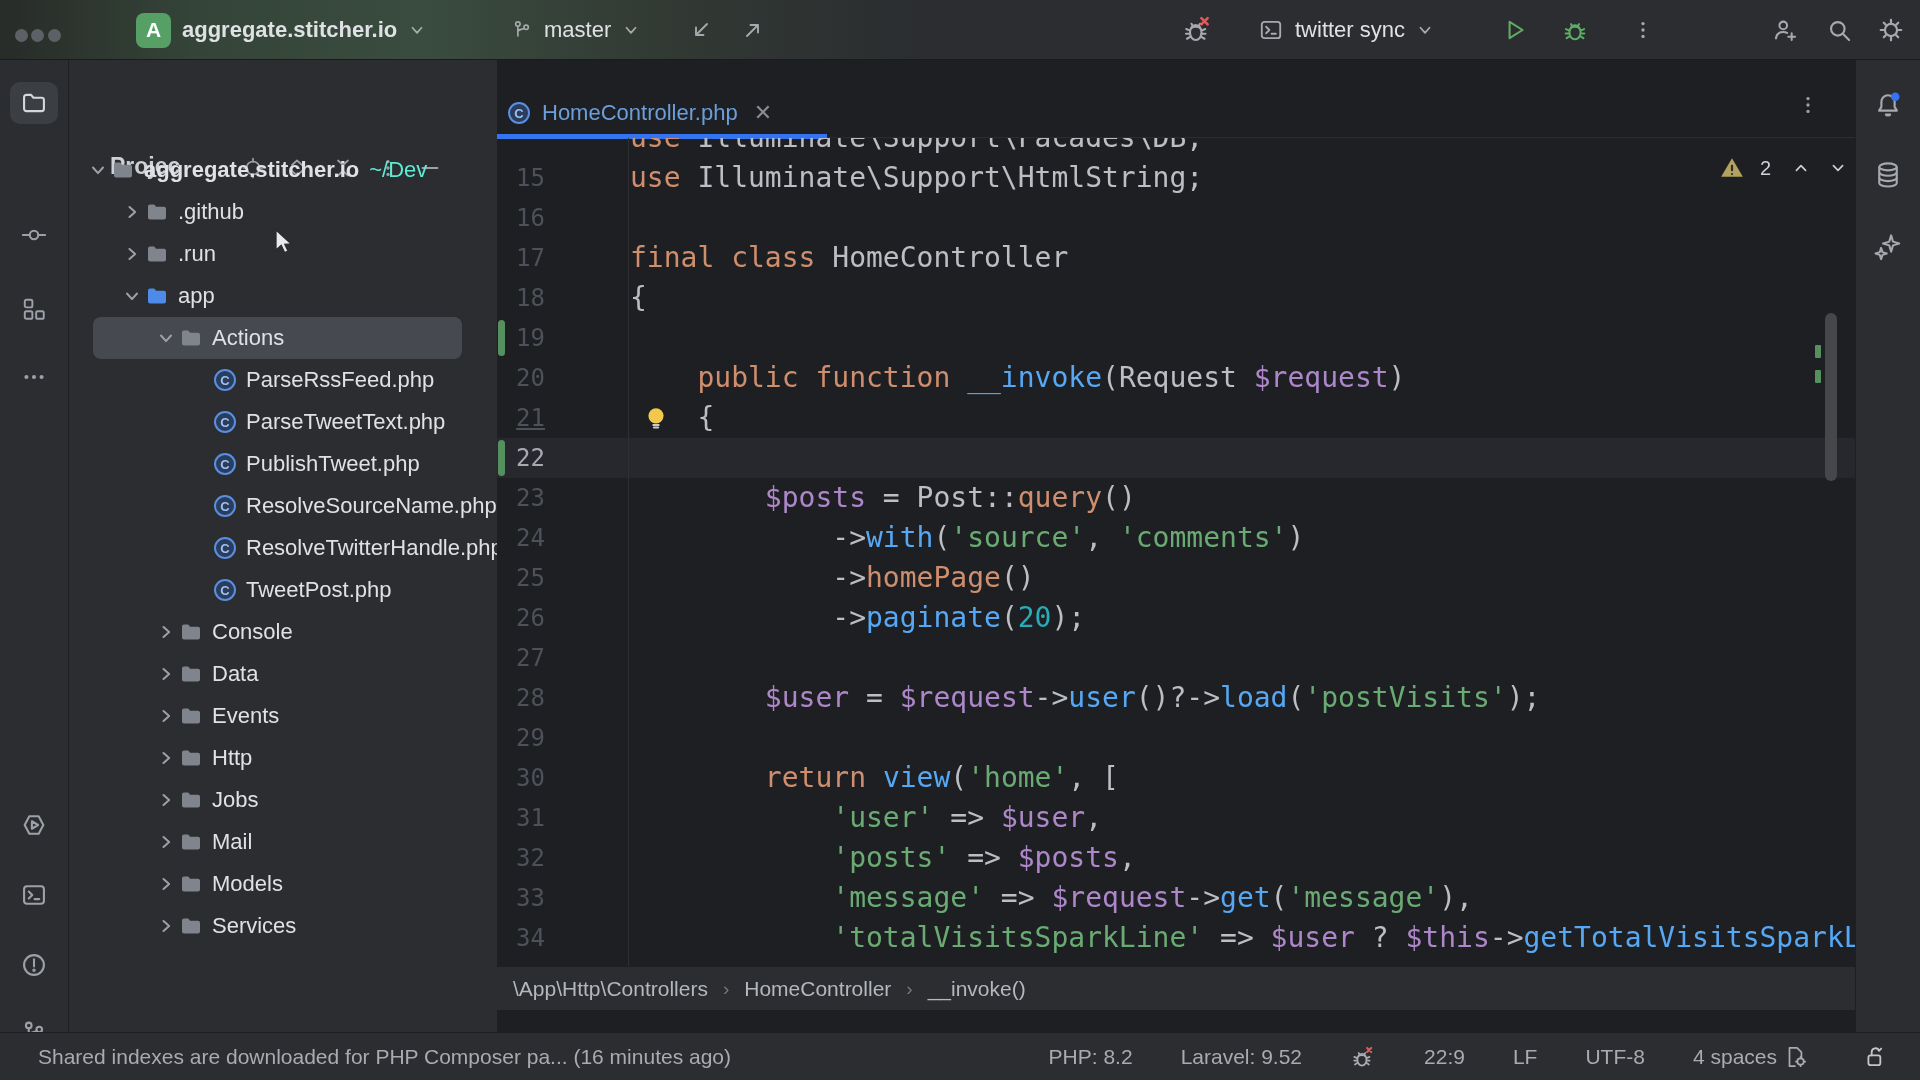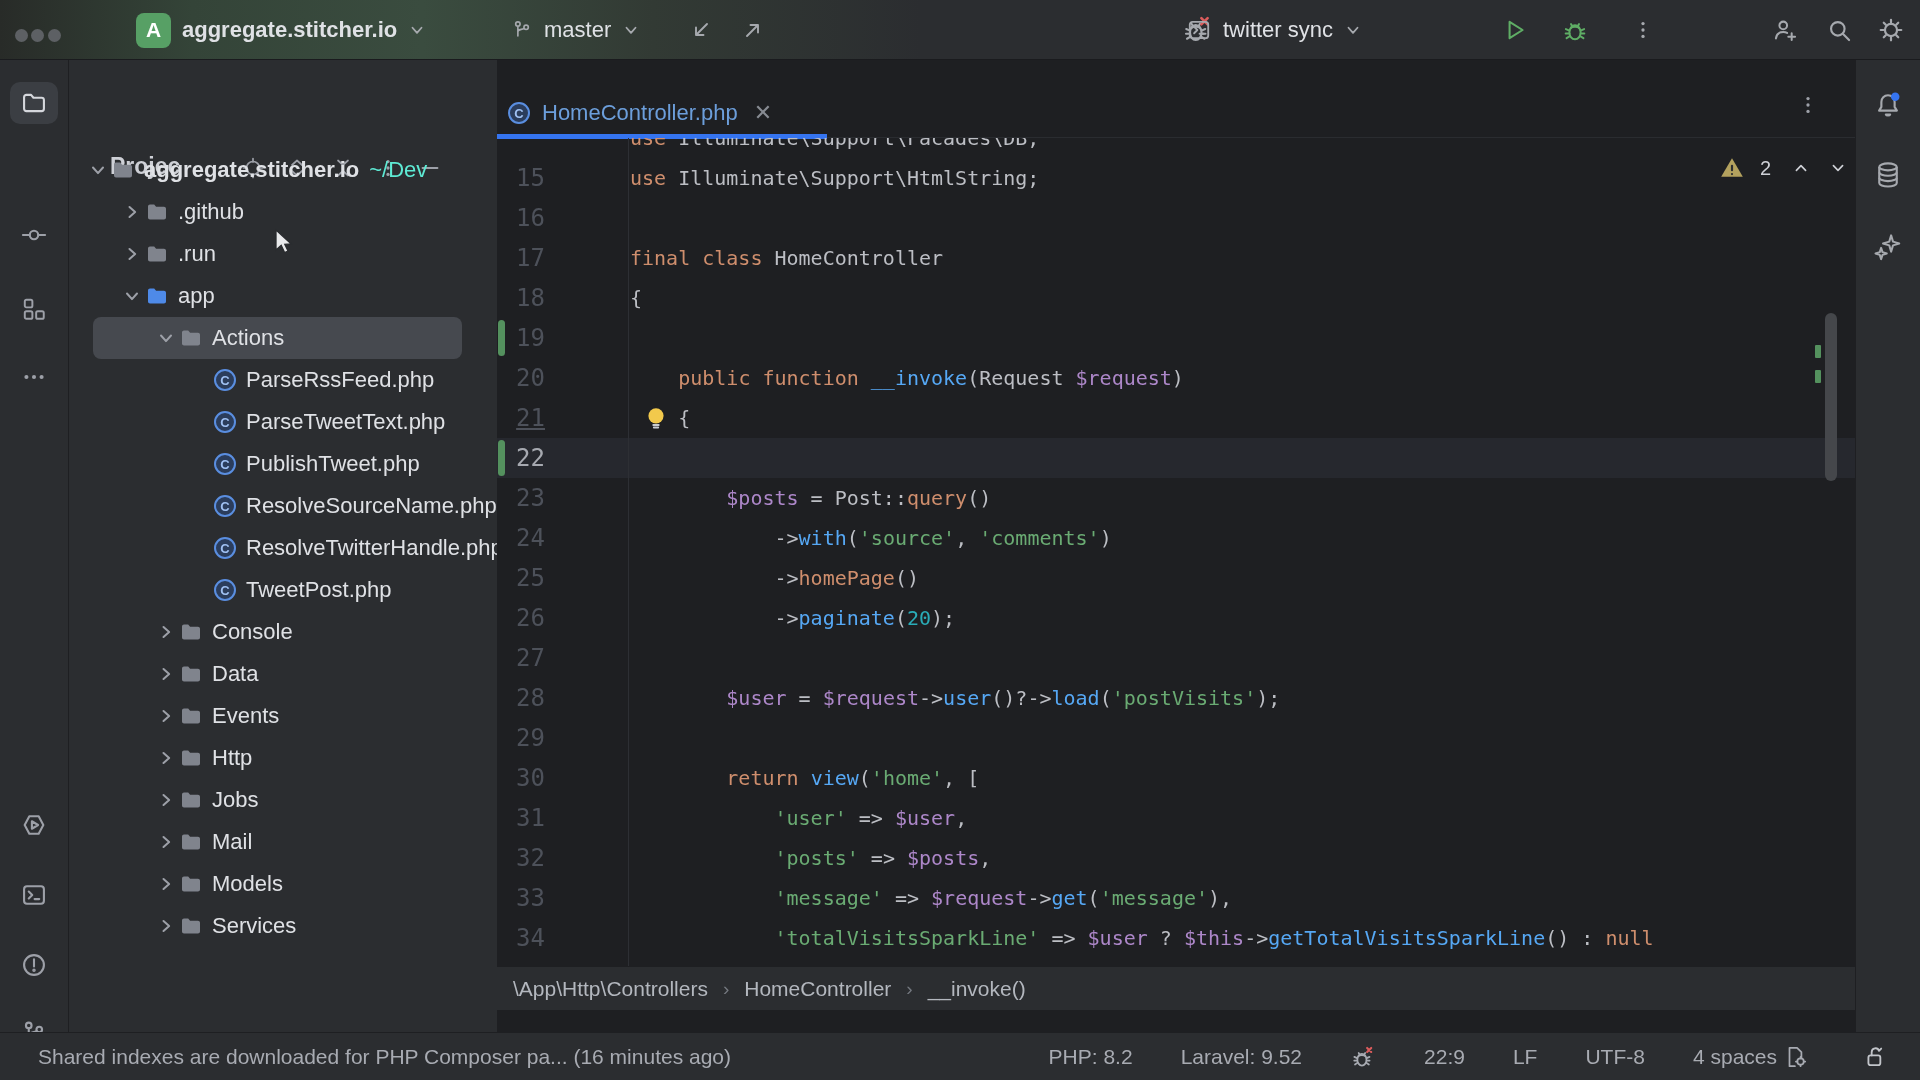--- a/index.html
+++ b/index.html
@@ -59,21 +59,21 @@
   #tab-underline { position:absolute; left:0; bottom:-1px; width:330px; height:5px; background:var(--accent_blue); }
   #tab-kebab { position:absolute; left:1300px; top:34px; color:#9DA0A8; }
 
   #content { position:absolute; left:0; top:78px; width:1358px; height:830px; overflow:hidden; }
   #current-line { position:absolute; left:0; top:300px; width:1358px; height:40px; background:#26282E; }
   .gut-sep { position:absolute; left:131px; top:0; width:1px; height:830px; background:#2D2F34; }
   .lnum { position:absolute; left:0; width:131px; padding-right:83px; text-align:right;
     font-family:"DejaVu Sans Mono", monospace; font-size:24px; line-height:40px; color:#4D515A; }
   .lnum.cur { color:#A6A9B0; }
   .cline { position:absolute; left:133px; white-space:pre; font-family:"DejaVu Sans Mono", monospace;
-    font-size:20px; line-height:40px; color:var(--def); }
+    font-size:28px; line-height:40px; color:var(--def); }
   .tk-kw{color:var(--kw);} .tk-fn{color:var(--fn);} .tk-var{color:var(--pvar);}
   .tk-str{color:var(--str);} .tk-num{color:var(--num);} .tk-def{color:var(--def);}
   .vcs-mark { position:absolute; left:1px; width:7px; border-radius:3.5px; background:var(--vcs_green); }
   #bulb { position:absolute; left:146px; top:267px; width:26px; height:26px; }
   #inspect { position:absolute; left:1222px; top:14px; height:32px; display:flex; align-items:center; gap:15px;
     color:#CED0D6; font-size:20px; }
   #scroll-thumb { position:absolute; left:1328px; top:175px; width:12px; height:168px;
     background:#45474B; border-radius:6px; }
   .an-mark { position:absolute; left:1318px; width:6px; height:13px; background:var(--vcs_green); border-radius:1px; }
 
@@ -152,21 +152,21 @@
           <ellipse cx="11" cy="14" rx="4.6" ry="6"></ellipse>
           <path d="M7.5 10.5c1-1.6 6-1.6 7 0"></path>
           <path d="M6.4 12.5 3.4 11.2 M6.4 15 H3.2 M6.8 17.3 4 19 M15.6 12.5 18.6 11.2 M15.6 15 H18.8 M15.2 17.3 18 19 M8.8 9 7.6 7 M13.2 9 14.4 7"></path>
         </g>
         <g stroke="#DB5C5C" stroke-width="2.1" stroke-linecap="round">
             <path d="M15.5 2.5 20.5 7.5 M20.5 2.5 15.5 7.5"></path>
           </g>
       </svg>
     </span>
 
-    <div class="tb-group" style="left:1186px; ">
+    <div class="tb-group" style="left:1258px; ">
       <span class="icon-gray">
         <svg width="26" height="26" viewBox="0 0 24 24" fill="none" stroke="currentColor" stroke-width="1.7" stroke-linecap="round" stroke-linejoin="round">
             <rect x="3.5" y="4.5" width="17" height="15" rx="2.5"></rect>
             <polyline points="7.5 9 10.5 12 7.5 15"></polyline>
             <line x1="12.5" y1="15.5" x2="16.5" y2="15.5"></line>
           </svg>
       </span>
       <span class="tb-text">twitter sync</span>
       <span class="icon-gray">
         <svg width="18" height="18" viewBox="0 0 16 16" fill="none" stroke="currentColor" stroke-width="1.6" stroke-linecap="round" stroke-linejoin="round">

